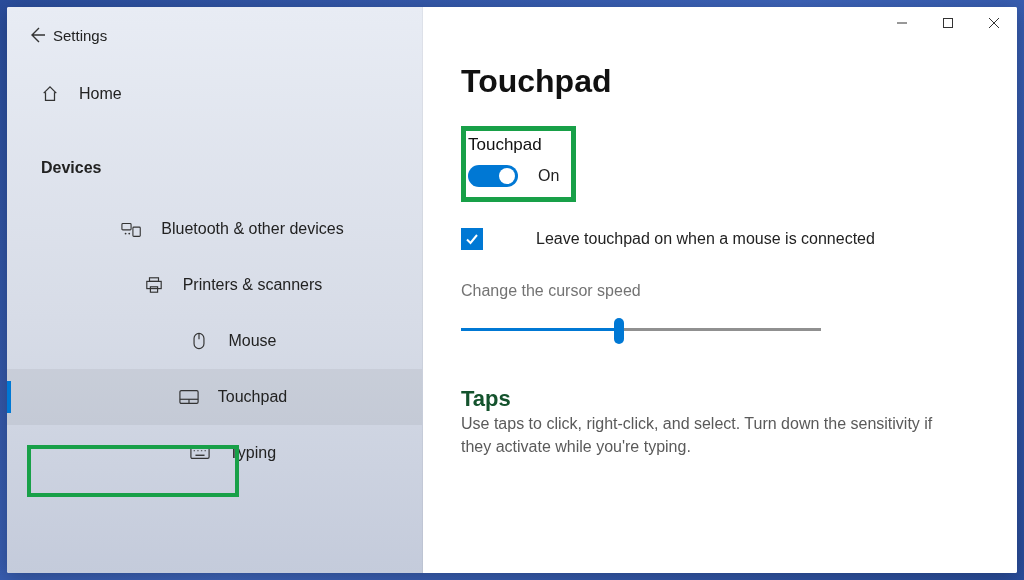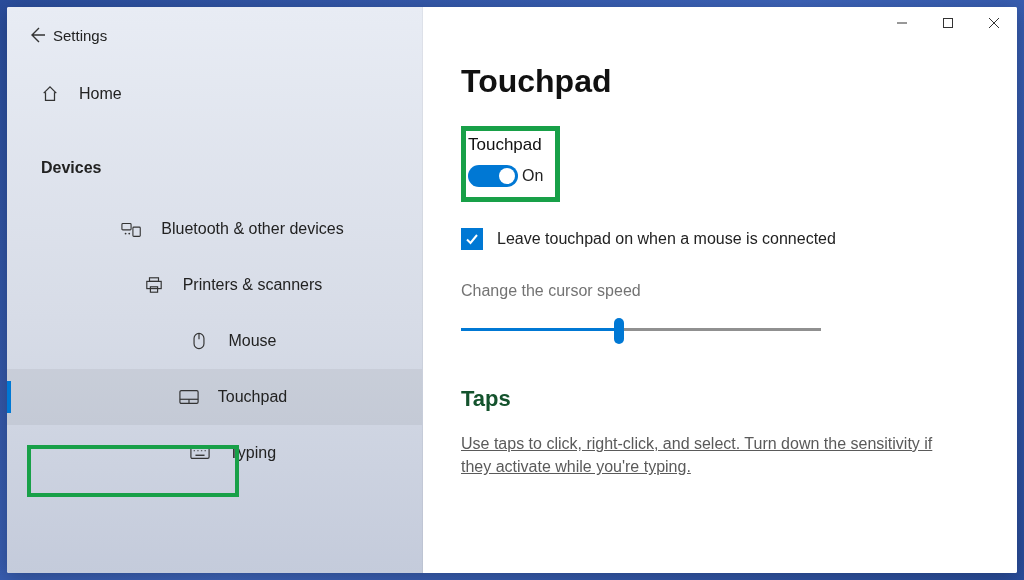--- a/index.html
+++ b/index.html
@@ -82,40 +82,40 @@
   .page-title { font-size:32px; font-weight:600; color:#111; }
   .subtitle { font-size:16px; color:#5a5a5a; margin-top:30px;}
   .section-label { font-size:17px; color:#111; margin-top:12px;}
   .toggle-row{ display:flex; align-items:center; margin-top:10px;}
   .toggle{
     width:50px; height:22px; border-radius:11px; background:#0078d4; position:relative;
   }
   .toggle .knob{
     position:absolute; right:3px; top:3px; width:16px; height:16px; border-radius:50%; background:#fff;
   }
-  .toggle-state{ font-size:16px; color:#222; margin-left:4px;}
+  .toggle-state{ font-size:16px; color:#222; margin-left:20px;}
   .hl-toggle{
     border:5px solid #18a048; padding:4px 12px 10px 2px; display:inline-block; margin-top:26px;
   }
-  .check-row{ display:flex; align-items:center; margin-top:26px;}
+  .check-row{ display:flex; align-items:center; margin-top:26px;gap:39px;}
   .checkbox{
     width:22px; height:22px; background:#0078d4; display:flex; align-items:center; justify-content:center;
   }
   .checkbox svg{ display:block; }
   .check-label{ font-size:16px; color:#222; margin-left:14px;}
   .slider-label{ font-size:16px; color:#737373; margin-top:32px;}
   .slider-wrap{ margin-top:18px; width:360px; position:relative; height:24px;}
   .slider-track-left{ position:absolute; left:0; top:10px; height:3px; background:#0078d4;}
   .slider-track-right{ position:absolute; top:10px; height:3px; background:#909090; right:0;}
   .slider-thumb{
     position:absolute; top:0; width:10px; height:26px; background:#0078d4; border-radius:5px;
     transform:translateX(-50%);
   }
   .taps-heading{ font-size:22px; font-weight:600; color:#14532d; margin-top:44px;}
-  .taps-desc{ font-size:16px; color:#5a5a5a; margin-top:20px; max-width:500px; line-height:1.45;text-decoration:underline;}
+  .taps-desc{ font-size:16px; color:#5a5a5a; max-width:500px; line-height:1.45;}
 </style>
 </head>
 <body>
 
 <div class="window">
 
   <div class="titlebar-controls">
     <div class="tb-btn">
       <svg width="12" height="12" viewBox="0 0 12 12">
           <line x1="1" y1="6" x2="11" y2="6" stroke="#333" stroke-width="1"></line>

